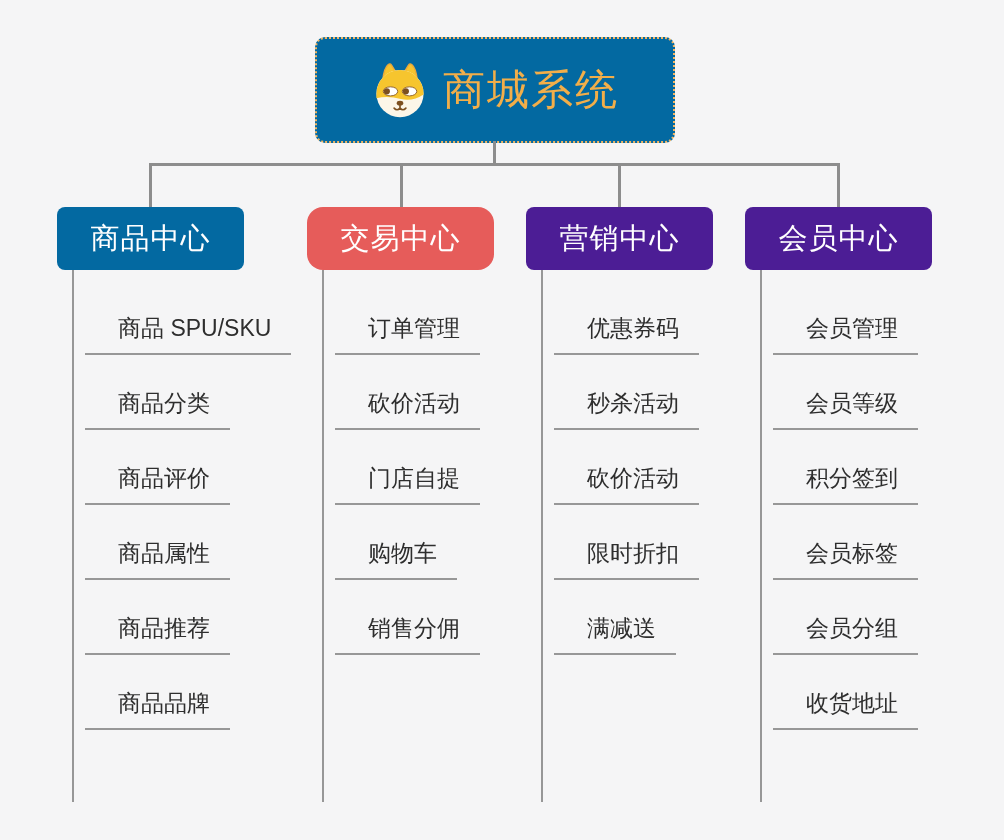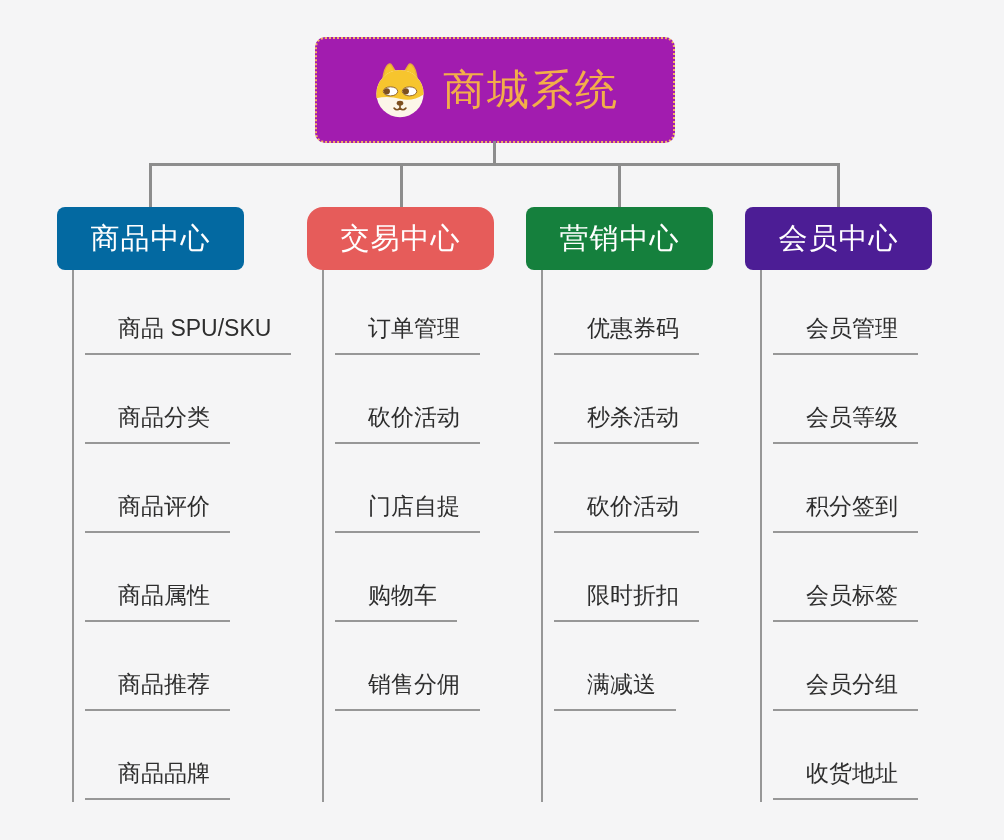--- a/index.html
+++ b/index.html
@@ -4,21 +4,21 @@
 <style>
   html,body{margin:0;padding:0;}
   body{
     width:1004px;height:840px;position:relative;overflow:hidden;
     background:#f5f5f6;
     font-family:"Liberation Sans","DejaVu Sans",sans-serif;
   }
   
   .root-node{
     position:absolute;left:315px;top:37px;width:360px;height:106px;
-    box-sizing:border-box;background:#a21caf;
+    box-sizing:border-box;background:#0369a1;
     border:2px dotted #f3b561;border-radius:10px;
     display:flex;align-items:center;justify-content:center;gap:14px;
   }
   .root-title{font-size:42px;font-weight:500;color:#f2ae49;letter-spacing:2px;}
   .root-icon{width:58px;height:58px;flex:0 0 auto;}
   
   .conn{position:absolute;background:#8d8d8d;}
   .stub{left:493px;top:141px;width:3px;height:25px;}
   .harness{left:149px;top:163px;width:691px;height:3px;}
   .drop{top:163px;width:3px;height:46px;}
@@ -33,21 +33,21 @@
   }
   .spine{
     position:absolute;left:calc(var(--x) + 15px);top:270px;
     width:2px;height:532px;background:#979797;
   }
   .items{
     position:absolute;left:calc(var(--x) + 15px);top:270px;
     display:flex;flex-direction:column;align-items:flex-start;margin-left:13px;
   }
   .item{
-    box-sizing:border-box;height:89px;
+    box-sizing:border-box;height:75px;
     display:flex;align-items:flex-end;
     padding:0 20px 9px 33px;
     border-bottom:2px solid #979797;
     font-size:23px;color:#2e2e2e;white-space:nowrap;
   }
   .item:first-child{height:85px;}
 </style>
 </head>
 <body>
 
@@ -93,21 +93,21 @@
   <div class="items">
     <div class="item">订单管理</div>
     <div class="item">砍价活动</div>
     <div class="item">门店自提</div>
     <div class="item">购物车</div>
     <div class="item">销售分佣</div>
   </div>
 </div>
 
 <div class="branch col2">
-  <div class="branch-header" style="background-color: #15803d;">营销中心</div>
+  <div class="branch-header" style="background-color: #4c1d95;">营销中心</div>
   <div class="spine"></div>
   <div class="items">
     <div class="item">优惠券码</div>
     <div class="item">秒杀活动</div>
     <div class="item">砍价活动</div>
     <div class="item">限时折扣</div>
     <div class="item">满减送</div>
   </div>
 </div>
 

